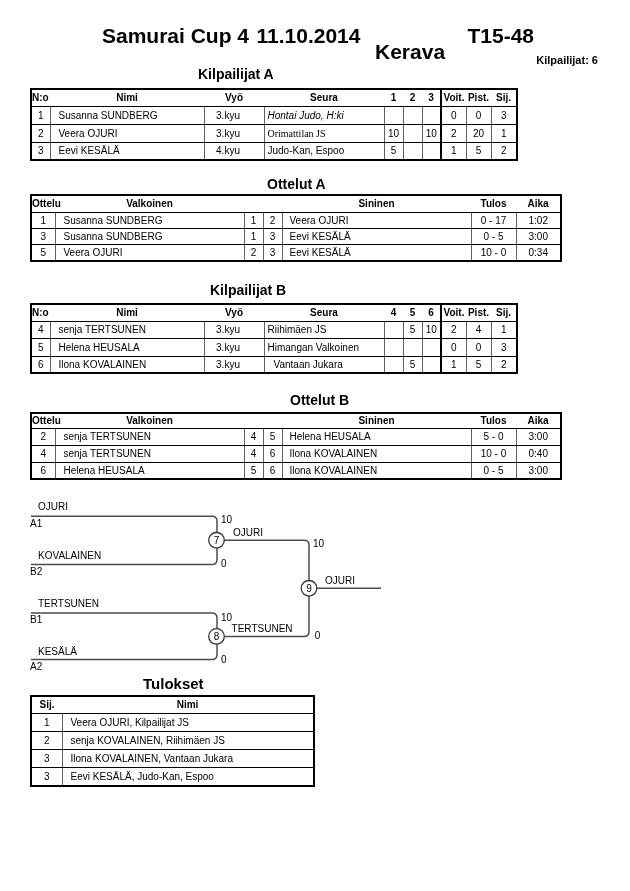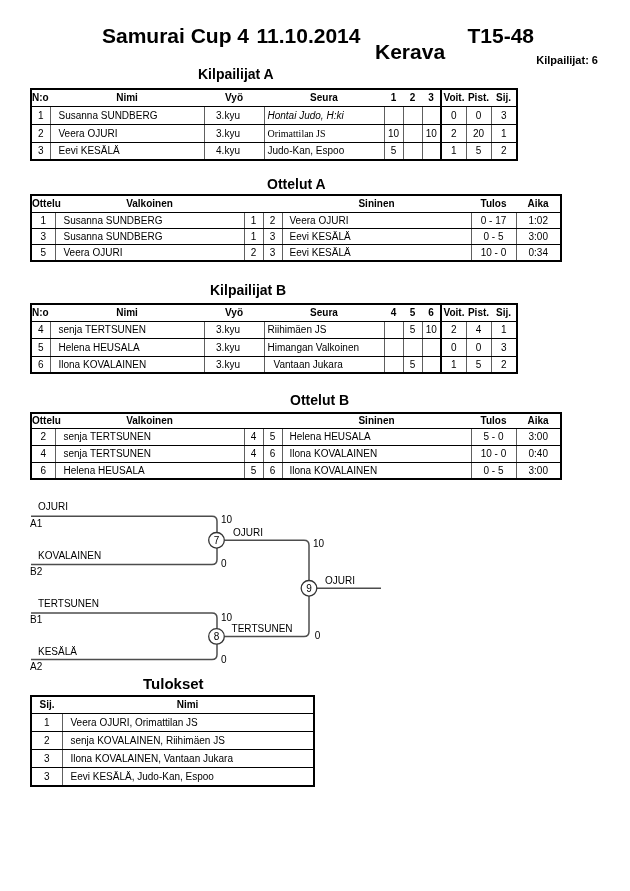--- a/index.html
+++ b/index.html
@@ -304,21 +304,21 @@
       <col style="width:31px">
       <col style="width:252px">
     </colgroup>
 <tbody>
       <tr style="height:17px;">
         <th>Sij.</th>
         <th>Nimi</th>
       </tr>
 <tr style="height:18px;">
         <td>1</td>
-        <td class="L" style="padding-left:8px;">Veera OJURI, Orimattilan JS</td>
+        <td class="L" style="padding-left:8px;">Veera OJURI, Kilpailijat JS</td>
       </tr>
 <tr style="height:18px;">
         <td>2</td>
         <td class="L" style="padding-left:8px;">senja KOVALAINEN, Riihimäen JS</td>
       </tr>
 <tr style="height:18px;">
         <td>3</td>
         <td class="L" style="padding-left:8px;">Ilona KOVALAINEN, Vantaan Jukara</td>
       </tr>
 <tr style="height:19px;">

